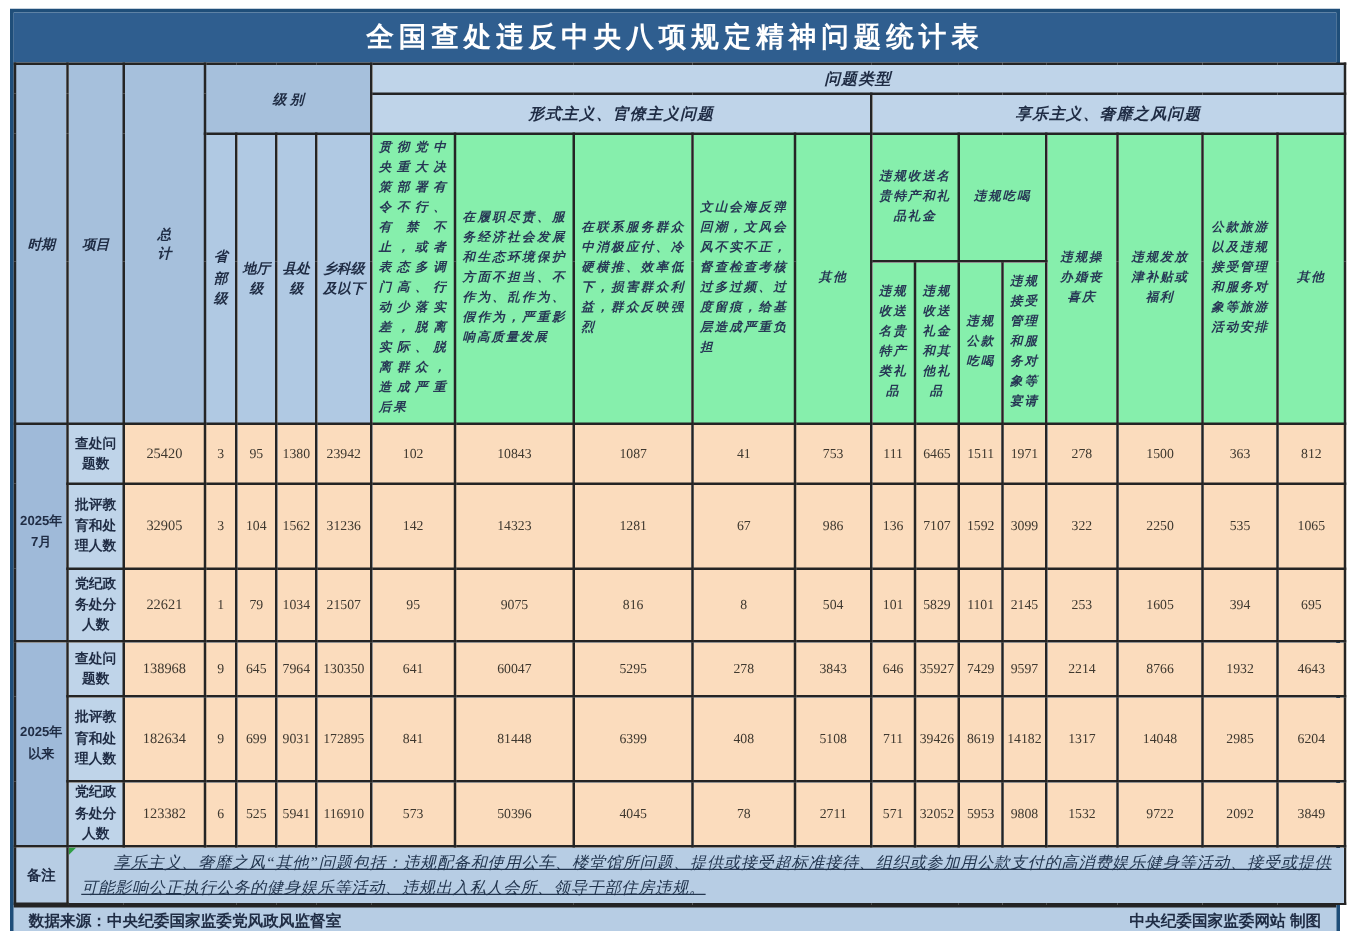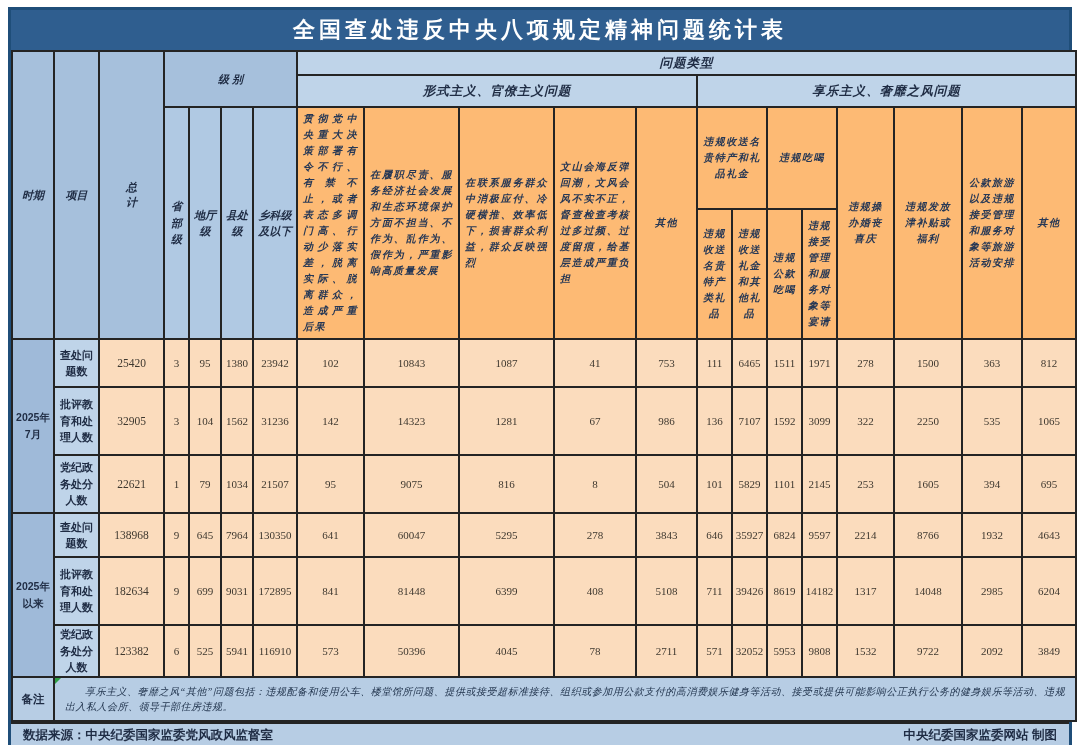--- a/index.html
+++ b/index.html
@@ -8,37 +8,37 @@
   .frame{margin:7px 8px 0 8px;border:3px solid #1F4E79;}
   .titlebar{height:40px;background:#2F5E8F;color:#fff;display:flex;align-items:center;
             justify-content:center;font-weight:bold;font-size:22px;letter-spacing:4px;}
   table{width:100%;border-collapse:collapse;table-layout:fixed;}
   th,td{border:2px solid #242424;vertical-align:middle;text-align:center;
         padding:0;overflow:hidden;}
   .hd{background:#A6C0DC;color:#1F2C44;font-weight:bold;font-size:11px;font-style:italic;}
   .light{background:#BFD4E9;}
   .band{font-size:12.5px;letter-spacing:1px;}
   .sub{background:#B0C9E3;word-break:break-all;padding:0 3px;line-height:1.5;}
-  .desc{background:#fdba74;color:#273855;font-family:"Liberation Serif",serif;
+  .desc{background:#86efac;color:#273855;font-family:"Liberation Serif",serif;
         font-style:italic;font-size:10px;letter-spacing:1.5px;line-height:1.6;
         padding:3px 5px;text-align:justify;word-break:break-all;}
   .desc.ctr{text-align:center;}
   .num{background:#FBDCBD;color:#3E382F;font-family:"Liberation Serif",serif;
        font-size:11px;}
   .tot{font-size:11.5px;}
   .period{background:#9FBAD9;color:#1F2C44;font-weight:bold;font-size:10.5px;
           word-break:break-all;padding:0 3px;line-height:1.6;}
   .item{background:#BFD4E9;color:#1F2C44;font-weight:bold;font-size:11px;
         word-break:break-all;padding:0 5px;line-height:1.5;}
   .pre{white-space:pre-line;}
   .remark-label{background:#B7CDE4;color:#1F2C44;font-weight:bold;font-size:11.5px;}
   .remark{background:#B7CDE4;text-align:left;position:relative;}
   .remark p{margin:2px 10px;text-indent:2em;color:#23364F;
-            font-family:"Liberation Serif",serif;font-style:italic;font-size:10px;
-            line-height:1.55;text-align:justify;letter-spacing:0.5px;}
+            font-family:"Liberation Serif",serif;font-style:italic;font-size:13px;
+            line-height:1.55;text-align:justify;letter-spacing:0.5px;text-decoration:underline;}
   .corner{position:absolute;top:0;left:0;width:0;height:0;
           border-top:6px solid #2F9E44;border-right:6px solid transparent;}
   .footer{background:#B7CDE4;border-top:2px solid #242424;display:flex;
           justify-content:space-between;align-items:center;height:23px;
           font-weight:bold;font-size:12.5px;color:#1F2C44;padding:0 12px;}
 </style>
 </head>
 <body>
 
 <div class="page">
@@ -178,21 +178,21 @@
           <td class="num">645</td>
           <td class="num">7964</td>
           <td class="num">130350</td>
           <td class="num">641</td>
           <td class="num">60047</td>
           <td class="num">5295</td>
           <td class="num">278</td>
           <td class="num">3843</td>
           <td class="num">646</td>
           <td class="num">35927</td>
-          <td class="num">6824</td>
+          <td class="num">7429</td>
           <td class="num">9597</td>
           <td class="num">2214</td>
           <td class="num">8766</td>
           <td class="num">1932</td>
           <td class="num">4643</td>
         </tr>
         <tr style="height:68px">
           <td class="item">批评教育和处理人数</td>
           <td class="num tot">182634</td>
           <td class="num">9</td>

